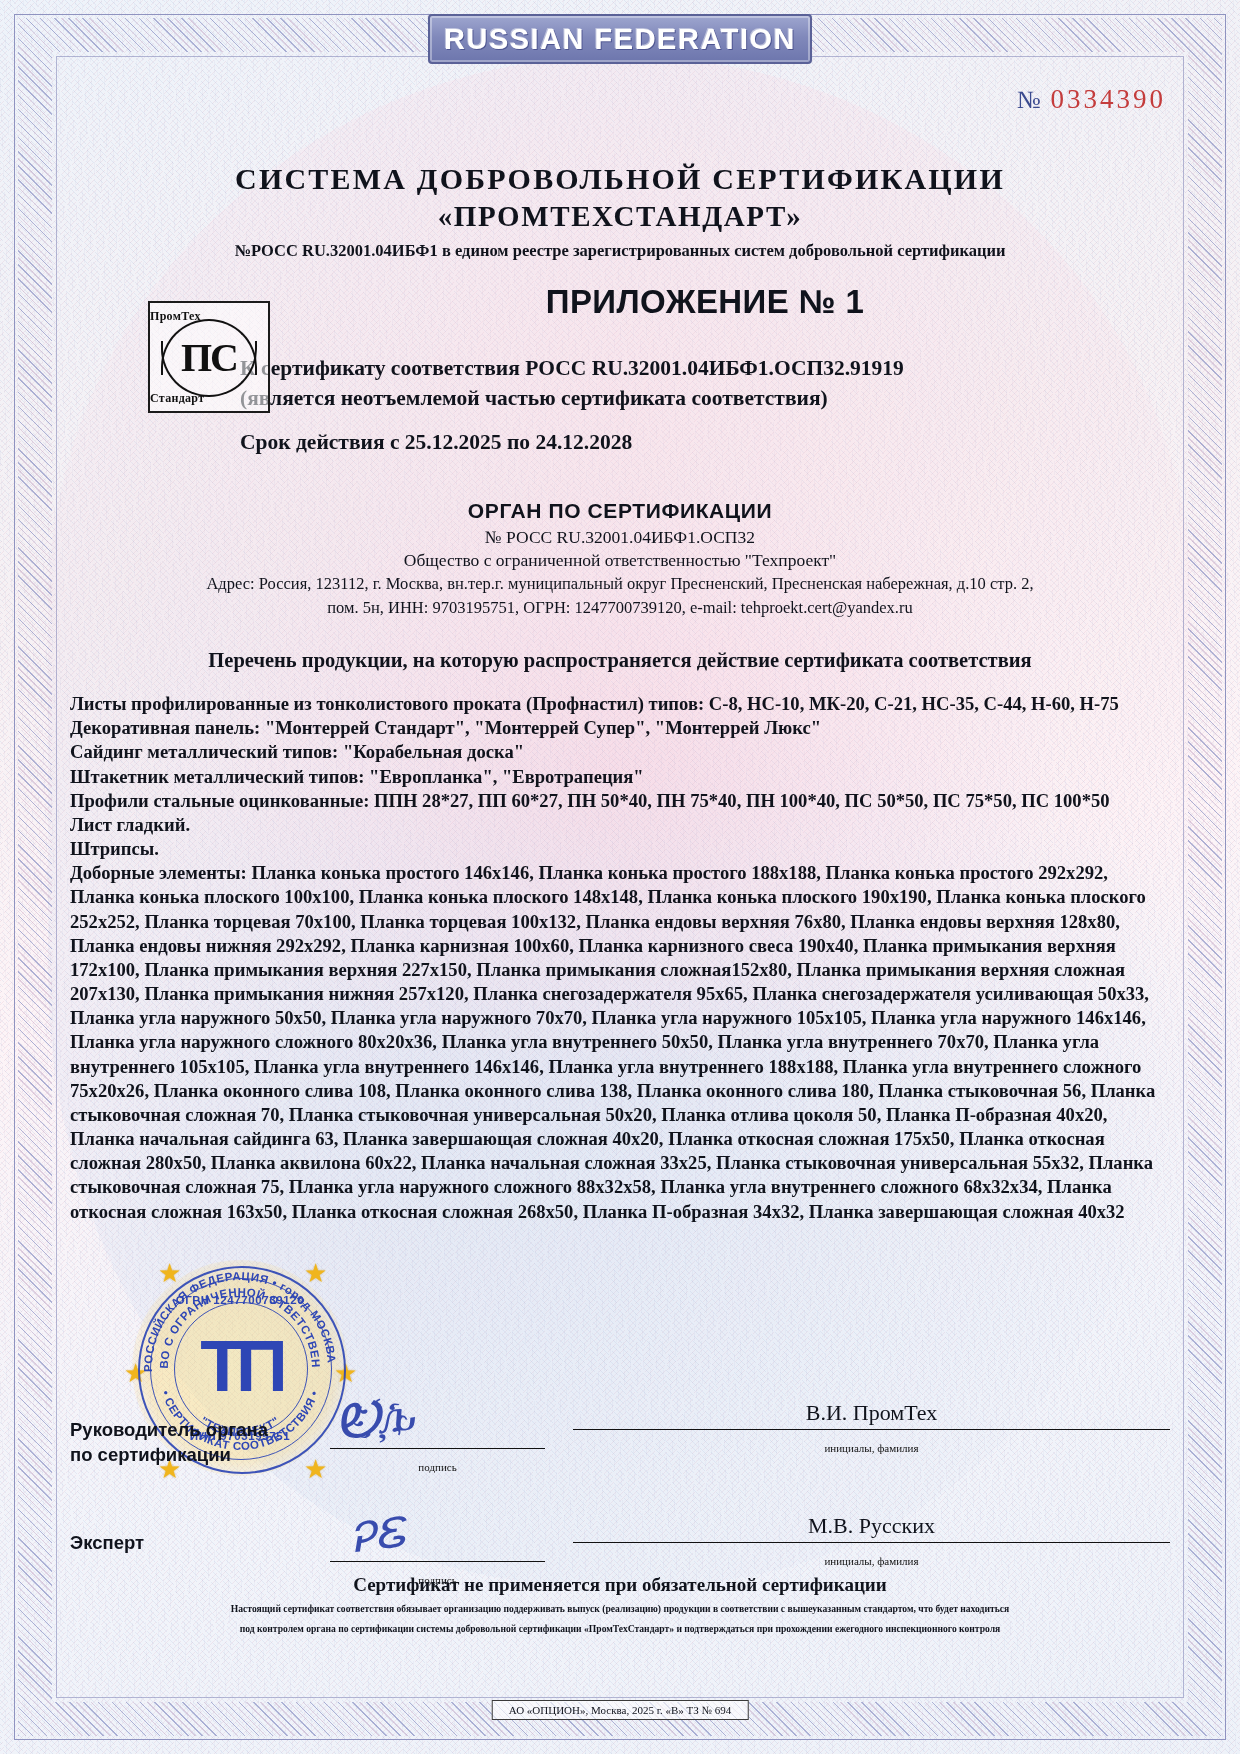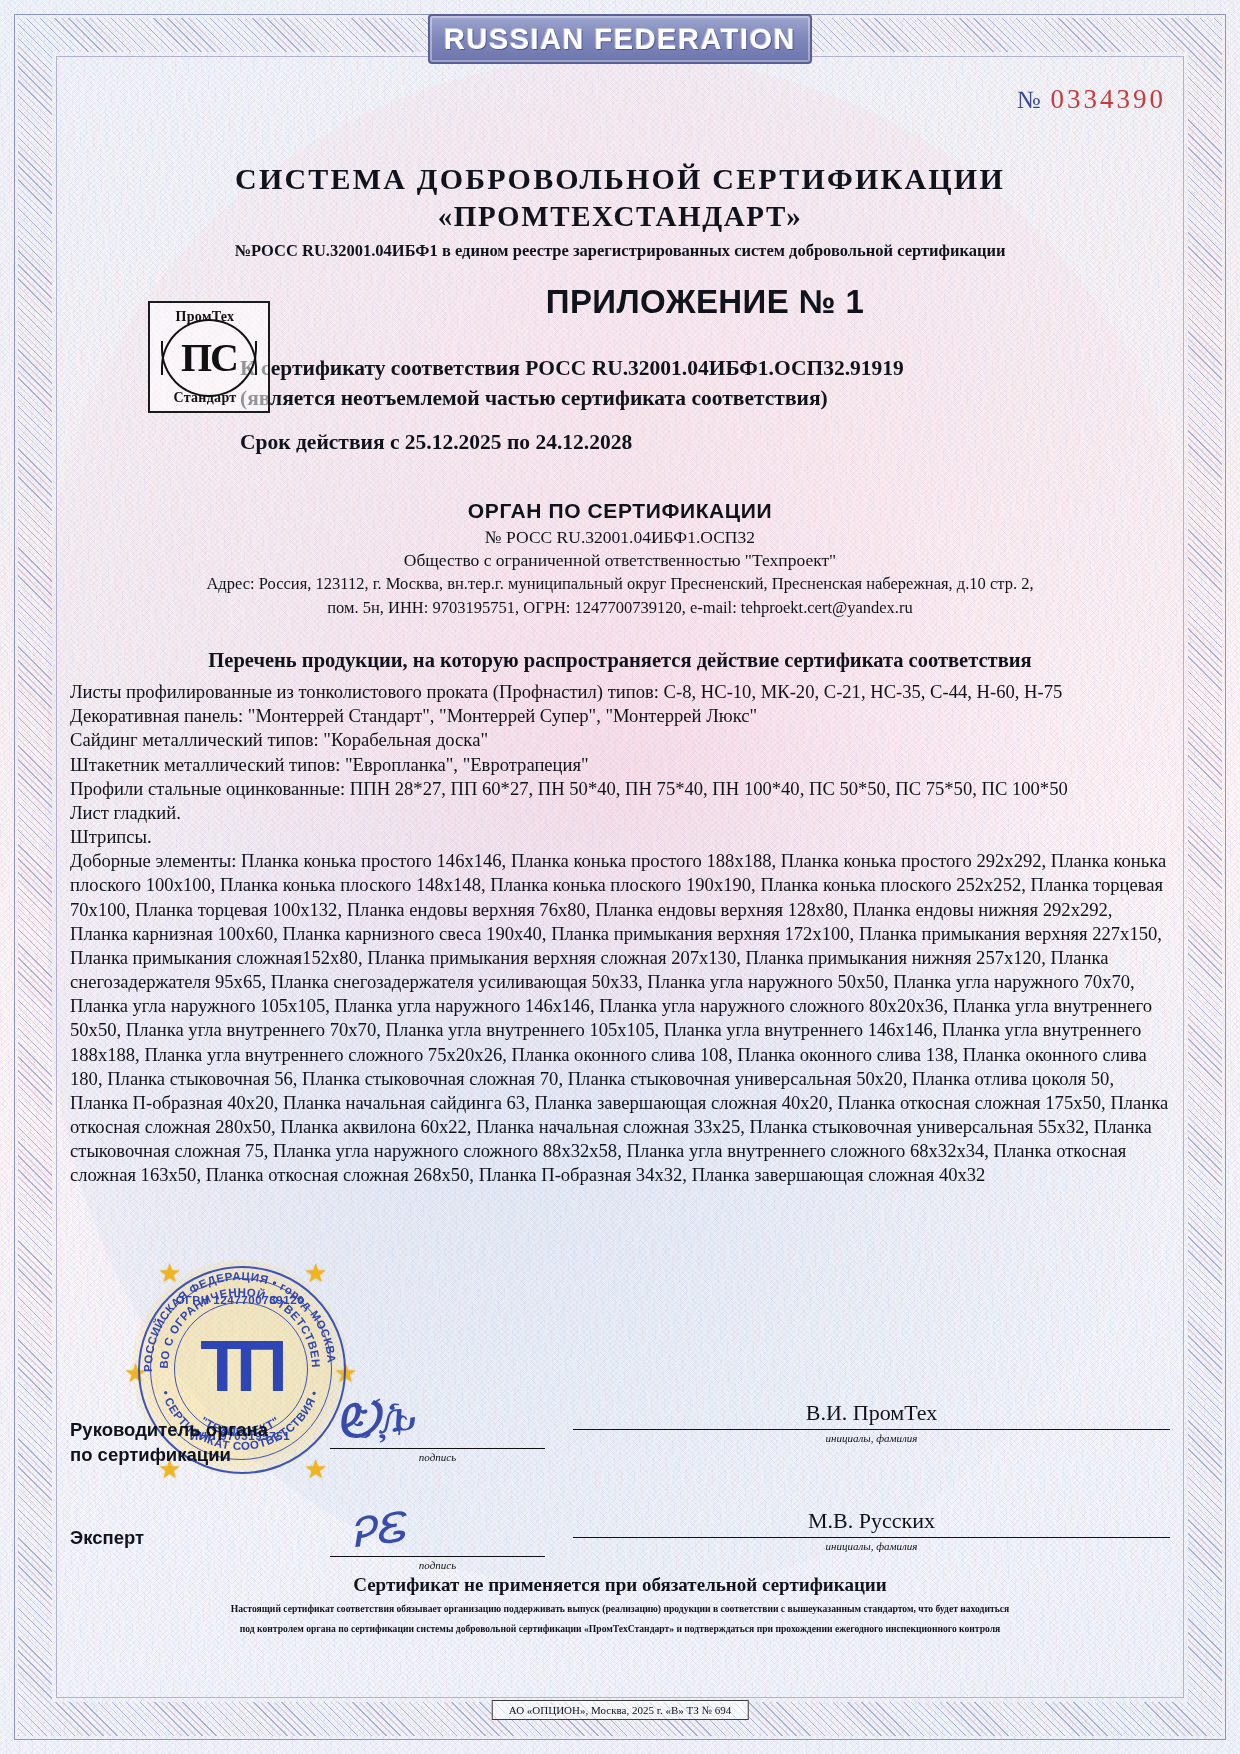--- a/index.html
+++ b/index.html
@@ -176,24 +176,23 @@
     background: rgba(255,255,255,0.55);
     box-sizing: border-box;
     display: flex;
     align-items: center;
     justify-content: center;
   }
   .logo-inner { position: relative; width: 100%; height: 100%; }
   .logo-top-text, .logo-bottom-text {
     position: absolute;
     left: 0; right: 8px;
-    text-align: center;
     font-family: "Liberation Serif", serif;
     font-weight: bold;
-    font-size: 14px;
+    font-size: 12px;
     letter-spacing: 0.3px;
     color: #111;
   }
   .logo-top-text { top: 6px; }
   .logo-bottom-text { bottom: 5px; }
   .logo-mark {
     position: absolute;
     left: 50%; top: 50%;
     transform: translate(-50%, -50%);
     font-family: "Liberation Serif", serif;
@@ -260,24 +259,25 @@
   }
 
   
   .list-title {
     text-align: center;
     font-weight: bold;
     font-size: 20.5px;
     margin-top: 30px;
   }
   .product-list {
-    margin-top: 8px;
+    margin-top: 20px;
     font-size: 18.6px;
     line-height: 1.30;
     text-align: left;
+    font-weight: bold;
   }
   .product-list p { margin: 0; }
 
   
   .sign-area {
     position: absolute;
     left: 0; right: 0;
     top: 1400px;
     z-index: 5;
     padding: 0 70px;
@@ -301,23 +301,22 @@
     position: relative;
   }
   .sign-line {
     border-bottom: 1.6px solid #111;
     height: 48px;
     position: relative;
   }
   .sign-caption {
     text-align: center;
     font-size: 11px;
-    margin-top: 2px;
+    margin-top: 12px;
     color: #111;
-    font-style: italic;
   }
   .sign-scribble {
     position: absolute;
     left: 12px;
     bottom: 2px;
     font-family: "Liberation Serif", serif;
     font-size: 46px;
     color: #2a3fa8;
     font-style: italic;
     transform: rotate(-8deg) scaleX(1.25);

